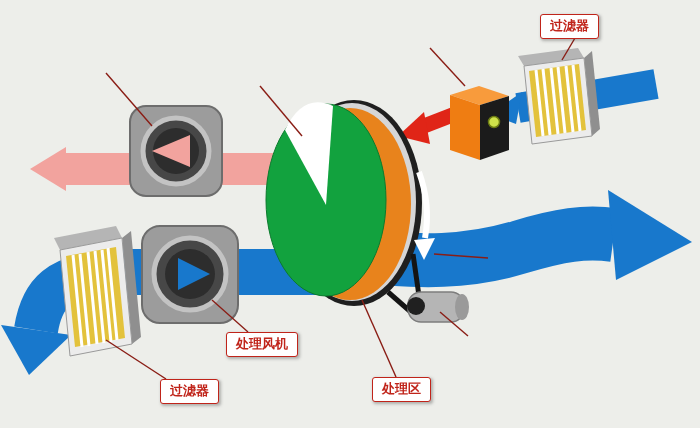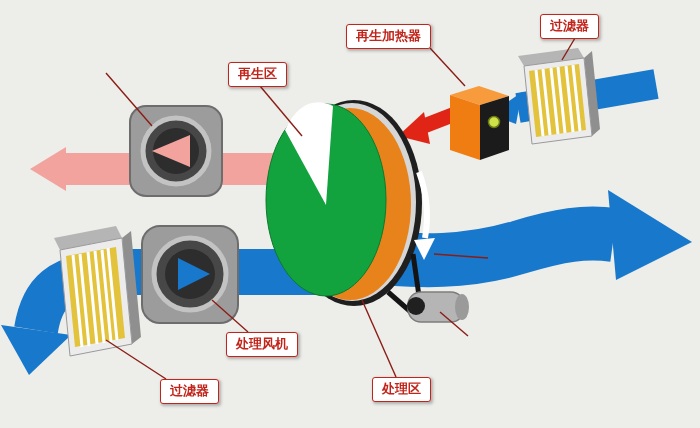--- a/index.html
+++ b/index.html
@@ -153,19 +153,17 @@
       <line x1="430" y1="48" x2="465" y2="86"></line>
       <line x1="575" y1="38" x2="562" y2="60"></line>
       <line x1="488" y1="258" x2="434" y2="254"></line>
       <line x1="468" y1="336" x2="440" y2="312"></line>
       <line x1="396" y1="377" x2="362" y2="300"></line>
       <line x1="248" y1="332" x2="212" y2="300"></line>
       <line x1="166" y1="379" x2="106" y2="340"></line>
     </g>
   </svg>
 
-  <div class="label lbl-regen-zone">再生区</div>
-  <div class="label lbl-regen-heater">再生加热器</div>
   <div class="label lbl-filter-top">过滤器</div>
   <div class="label lbl-process-fan">处理风机</div>
   <div class="label lbl-process-zone">处理区</div>
   <div class="label lbl-filter-bottom">过滤器</div>
 </div>
 
 </body></html>

